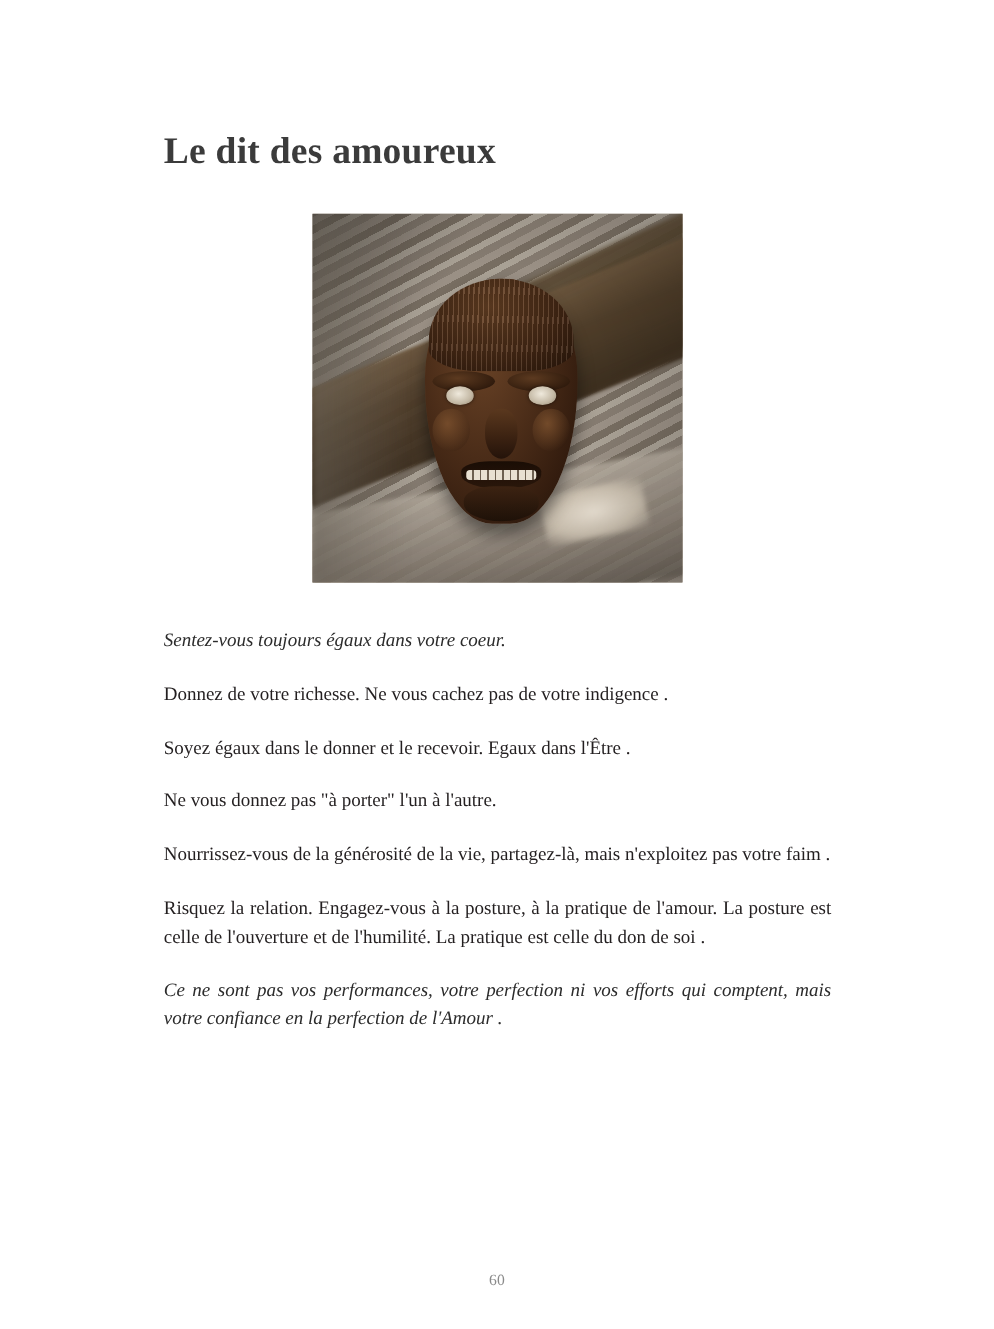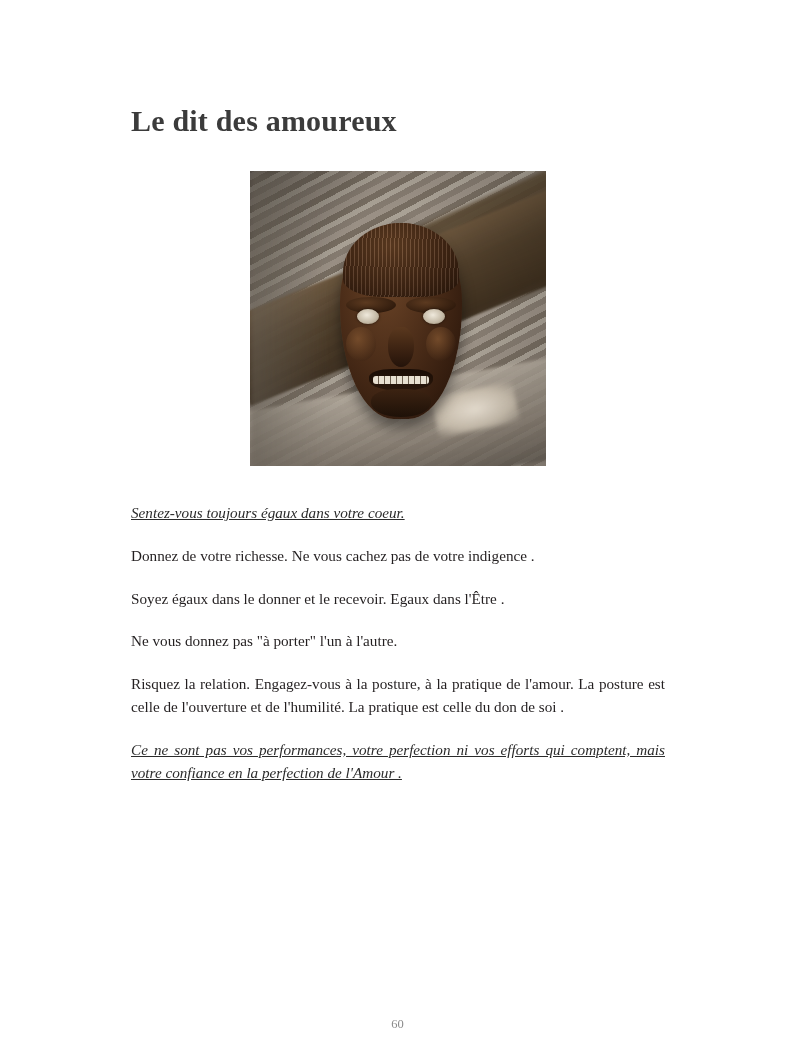--- a/index.html
+++ b/index.html
@@ -226,21 +226,20 @@
   p.para {
     margin: 0 0 20px 0;
     font-size: 15.2px;
     line-height: 1.5;
     text-align: justify;
     color: #231f20;
   }
   p.para.italic {
     font-style: italic;
     color: #2b2b2b;
-    text-decoration: underline;
   }
   p.para:last-child {
     margin-bottom: 0;
   }
   .page-number {
     position: absolute;
     left: 0;
     right: 0;
     top: 1017px;
     text-align: center;
@@ -281,20 +280,21 @@
         </div>
         <div class="shade"></div>
       </div>
     </div>
 
     <div class="body-text">
       <p class="para italic">Sentez-vous toujours égaux dans votre coeur.</p>
       <p class="para">Donnez de votre richesse. Ne vous cachez pas de votre indigence .</p>
       <p class="para">Soyez égaux dans le donner et le recevoir. Egaux dans l'Être .</p>
       <p class="para">Ne vous donnez pas "à porter" l'un à l'autre.</p>
+      <p class="para">Nourrissez-vous de la générosité de la vie, partagez-là, mais n'exploitez pas votre faim .</p>
       <p class="para">Risquez la relation. Engagez-vous à la posture, à la pratique de l'amour. La posture est celle de l'ouverture et de l'humilité. La pratique est celle du don de soi .</p>
       <p class="para italic">Ce ne sont pas vos performances, votre perfection ni vos efforts qui comptent, mais votre confiance en la perfection de l'Amour .</p>
     </div>
 
   </div>
 
   <div class="page-number">60</div>
 </div>
 
 </body></html>

